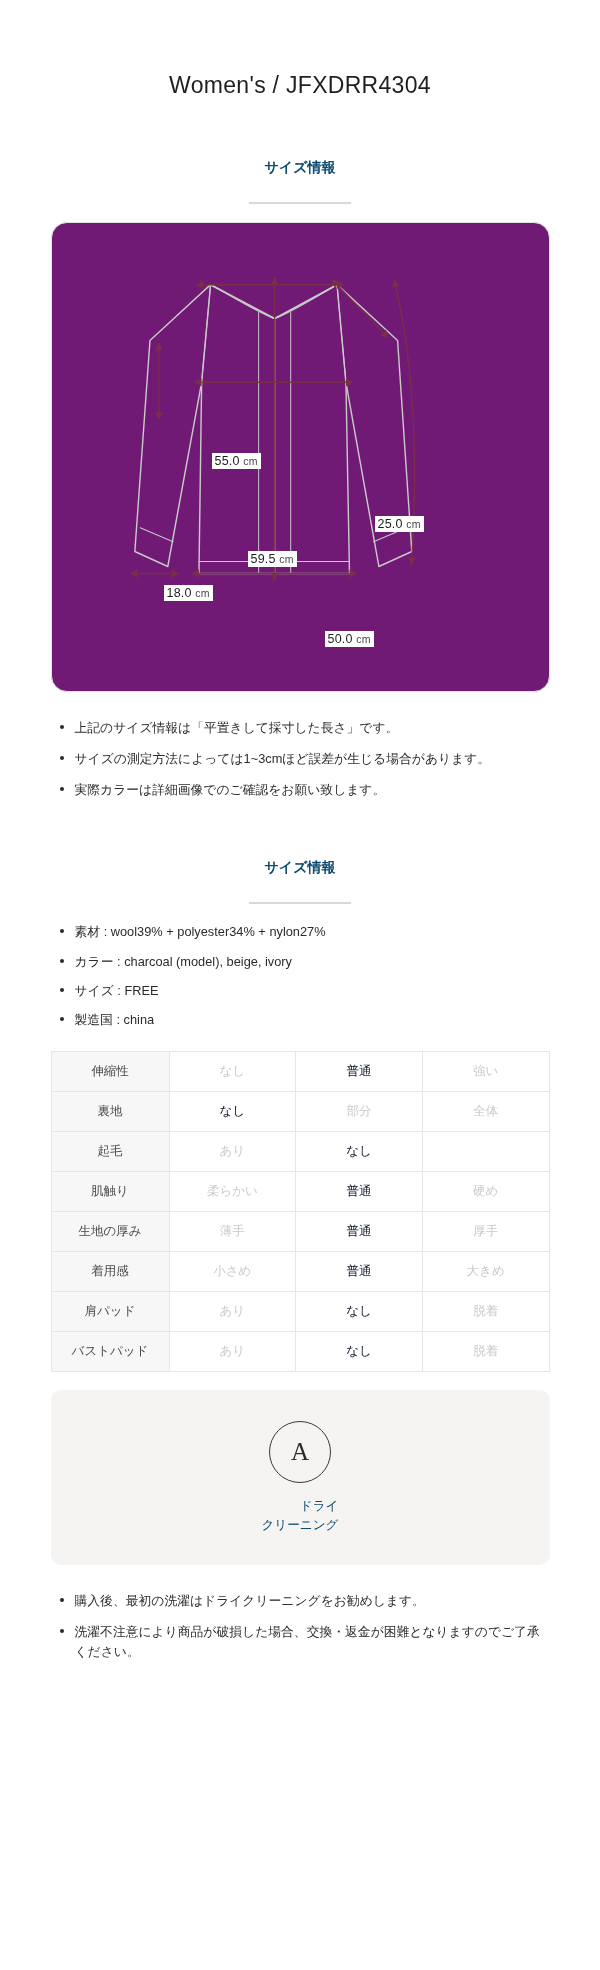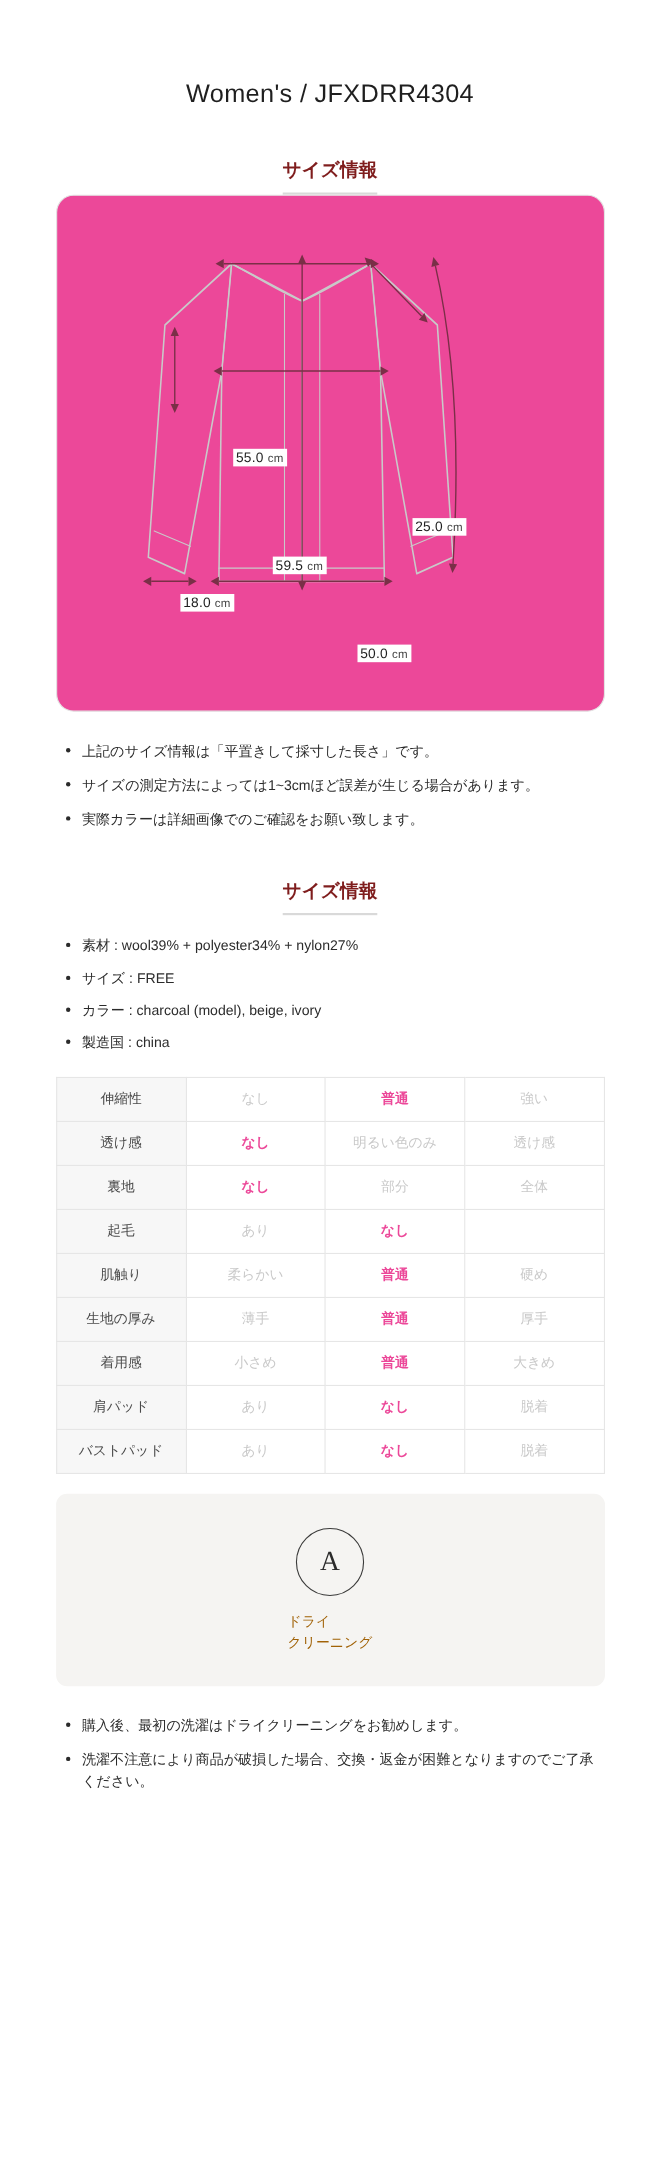--- a/index.html
+++ b/index.html
@@ -24,43 +24,44 @@
     text-align: center;
     font-size: 23px;
     font-weight: 400;
     letter-spacing: 0.3px;
     color: #1f1f1f;
     margin: 72px 0 0 0;
     padding: 0;
   }
   .section-heading {
     text-align: center;
-    font-size: 17px;
+    font-size: 14px;
     font-weight: 700;
-    color: #7f1d1d;
-    margin: 0;
+    color: #0c4a6e;
+    margin: 16px;
     padding-bottom: 5px;
   }
   .heading-wrap {
     display: flex;
     justify-content: center;
     margin-top: 44px;
   }
   .heading-inner {
     border-bottom: 2px solid #d9d9d9;
     padding-bottom: 4px;
   }
   
   .diagram-card {
+    margin-top: 18px;
     border: 1px solid #e3e3e3;
     border-radius: 16px;
     height: 470px;
     position: relative;
     overflow: hidden;
-    background: #ec4899;
+    background: #701a75;
   }
   .diagram-svg {
     position: absolute;
     top: 0; left: 0;
     width: 100%;
     height: 100%;
   }
   .dim-label {
     position: absolute;
     font-size: 12.5px;
@@ -135,22 +136,22 @@
     color: #c9c9c9;
     vertical-align: middle;
   }
   table.attrs td.rowhead {
     width: 118px;
     background: #f7f7f7;
     color: #4a4a4a;
     font-size: 12.5px;
   }
   table.attrs td.active {
-    color: #ec4899;
-    font-weight: 700;
+    color: #0f172a;
+    font-weight: 400;
   }
   table.attrs td.empty { color: transparent; }
 
   
   .care-card {
     margin-top: 18px;
     background: #f5f4f2;
     border-radius: 10px;
     height: 175px;
     display: flex;
@@ -166,24 +167,24 @@
     display: flex;
     align-items: center;
     justify-content: center;
     font-size: 25px;
     color: #2b2b2b;
     font-family: "Liberation Serif", serif;
     background: #f5f4f2;
   }
   .care-text {
     margin-top: 14px;
-    text-align: left;
+    text-align: right;
     font-size: 12.6px;
     line-height: 1.5;
-    color: #a16207;
+    color: #0c4a6e;
   }
   .bottom-pad { height: 30px; }
 </style>
 </head>
 <body>
 
 <div class="page">
 
   <h1 class="product-title">Women's / JFXDRR4304</h1>
 
@@ -282,40 +283,34 @@
   </ul>
 
   <div class="heading-wrap">
     <div class="heading-inner">
       <div class="section-heading">サイズ情報</div>
     </div>
   </div>
 
   <ul class="specs">
     <li>素材 : wool39% + polyester34% + nylon27%</li>
+    <li>カラー : charcoal (model), beige, ivory</li>
     <li>サイズ : FREE</li>
-    <li>カラー : charcoal (model), beige, ivory</li>
     <li>製造国 : china</li>
   </ul>
 
   <table class="attrs">
     <tbody>
       <tr>
         <td class="rowhead">伸縮性</td>
         <td>なし</td>
         <td class="active">普通</td>
         <td>強い</td>
       </tr>
       <tr>
-        <td class="rowhead">透け感</td>
-        <td class="active">なし</td>
-        <td>明るい色のみ</td>
-        <td>透け感</td>
-      </tr>
-      <tr>
         <td class="rowhead">裏地</td>
         <td class="active">なし</td>
         <td>部分</td>
         <td>全体</td>
       </tr>
       <tr>
         <td class="rowhead">起毛</td>
         <td>あり</td>
         <td class="active">なし</td>
         <td class="empty"></td>

